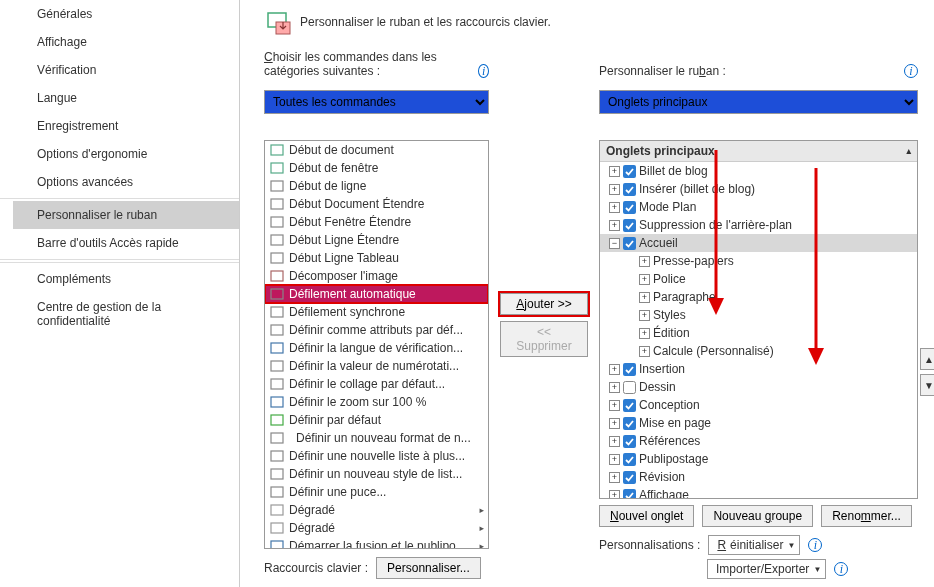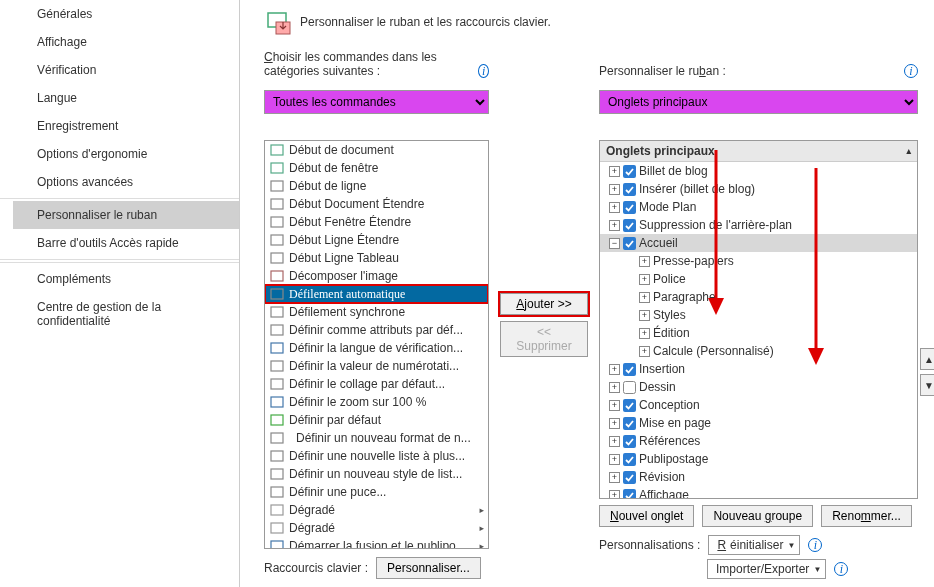--- a/index.html
+++ b/index.html
@@ -13,24 +13,24 @@
 .header { display: flex; align-items: center; gap: 8px; margin-bottom: 12px; }
 .header-icon { width: 28px; height: 28px; }
 .header-text { font-size: 12px; }
 .columns { display: flex; gap: 10px; flex: 1; min-height: 0; }
 .col-left { width: 225px; display: flex; flex-direction: column; }
 .col-mid { width: 90px; display: flex; flex-direction: column; align-items: center; justify-content: flex-start; padding-top: 245px; }
 .col-right { flex: 1; display: flex; flex-direction: column; }
 .label-row { display: flex; justify-content: space-between; align-items: flex-end; margin-bottom: 12px; min-height: 30px; }
 .label-text { font-size: 12px; }
 .info-icon { color: #0066cc; font-size: 12px; border: 1px solid #0066cc; border-radius: 50%; width: 14px; height: 14px; display: inline-flex; align-items: center; justify-content: center; font-style: italic; font-family: serif; }
-select.combo { width: 100%; padding: 3px 4px; border: 1px solid #999; background: #d946ef; font-size: 12px; margin-bottom: 8px; }
+select.combo { width: 100%; padding: 3px 4px; border: 1px solid #999; background: #1d4ed8; font-size: 12px; margin-bottom: 8px; }
 .listbox { border: 1px solid #999; flex: 1; overflow-y: auto; overflow-x: hidden; background: #fff; position: relative; margin-top: 18px; }
 .list-item { display: flex; align-items: center; gap: 4px; padding: 1px 4px; white-space: nowrap; overflow: hidden; text-overflow: ellipsis; font-size: 12px; line-height: 15px; }
-.list-item.selected-hl { background: #0369a1; color: #fff; outline: 2px solid #d00; outline-offset: -1px; font-family: Liberation Serif, serif; }
+.list-item.selected-hl { background: #be185d; color: #fff; outline: 2px solid #d00; outline-offset: -1px; }
 .list-icon { width: 16px; height: 16px; display: inline-block; flex-shrink: 0; }
 .submenu-arrow { margin-left: auto; font-size: 9px; color: #555; }
 .treebox { border: 1px solid #999; flex: 1; overflow-y: auto; background: #fff; display: flex; flex-direction: column; }
 .tree-header { background: #e8e8e8; border-bottom: 1px solid #ccc; padding: 3px 6px; font-weight: bold; display: flex; justify-content: space-between; align-items: center; }
 .tree-scroll-up { font-size: 9px; }
 .tree-item { display: flex; align-items: center; gap: 3px; padding: 1px 4px; font-size: 12px; line-height: 16px; }
 .tree-item.selected { background: #d8d8d8; }
 .tree-expander { width: 11px; height: 11px; border: 1px solid #888; display: inline-flex; align-items: center; justify-content: center; font-size: 9px; line-height: 1; flex-shrink: 0; background: #fff; }
 .tree-indent { display: inline-block; flex-shrink: 0; }
 .btn { border: 1px solid #999; background: #f0f0f0; padding: 3px 10px; font-size: 12px; cursor: pointer; }

